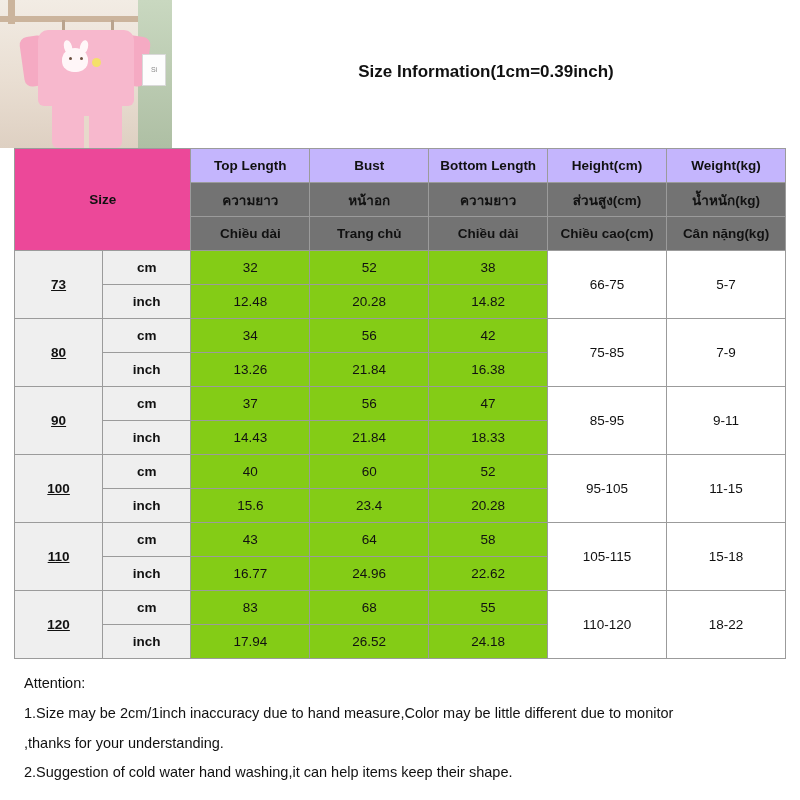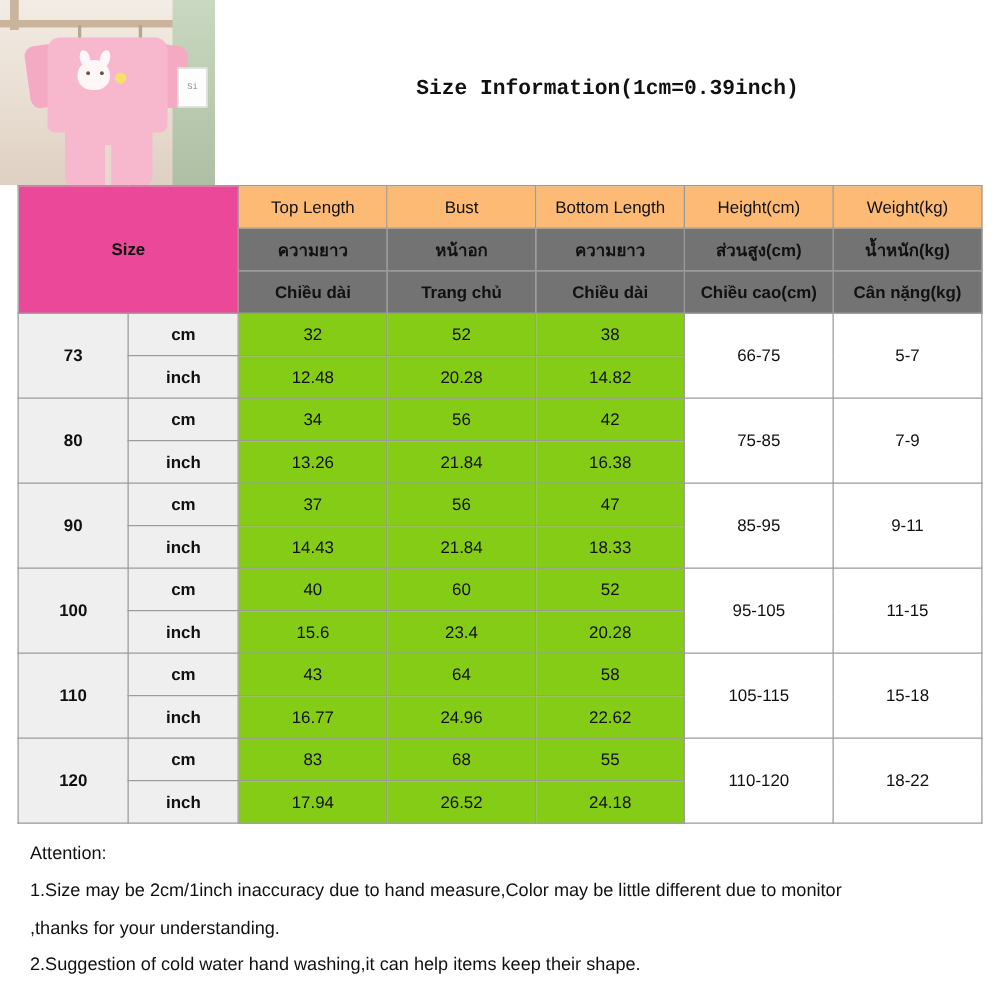--- a/index.html
+++ b/index.html
@@ -20,21 +20,20 @@
     width: 800px;
     height: 800px;
     box-sizing: border-box;
   }
 
   
   .header {
     display: flex;
     height: 148px;
     background: #fdba74;
-    font-family: Liberation Mono, monospace;
   }
 
   .product-photo {
     width: 172px;
     height: 148px;
     position: relative;
     overflow: hidden;
     background: #efe7dd;
     flex: 0 0 auto;
   }
@@ -187,38 +186,39 @@
 
   .col-size   { width: 86px; }
   .col-unit   { width: 86px; }
   .col-top    { width: 116px; }
   .col-bust   { width: 116px; }
   .col-bottom { width: 116px; }
   .col-height { width: 116px; }
   .col-weight { width: 116px; }
 
   .hdr-cell {
-    background: #fdba74;
-    font-weight: normal;
+    background: #c4b5fd;
+    font-weight: bold;
     font-size: 13.5px;
   }
   .hdr-sub {
     background: #737373;
     font-weight: bold;
     font-size: 13px;
   }
   .size-head {
     background: #ec4899;
     font-weight: bold;
     font-size: 21px;
   }
   .size-cell {
     background: #efefef;
     font-weight: bold;
     font-size: 15px;
+    text-decoration: underline;
   }
   .unit-cell {
     background: #efefef;
     font-weight: bold;
     font-size: 13.5px;
   }
   .val-cell {
     background: #84cc16;
   }
   .span-cell {

